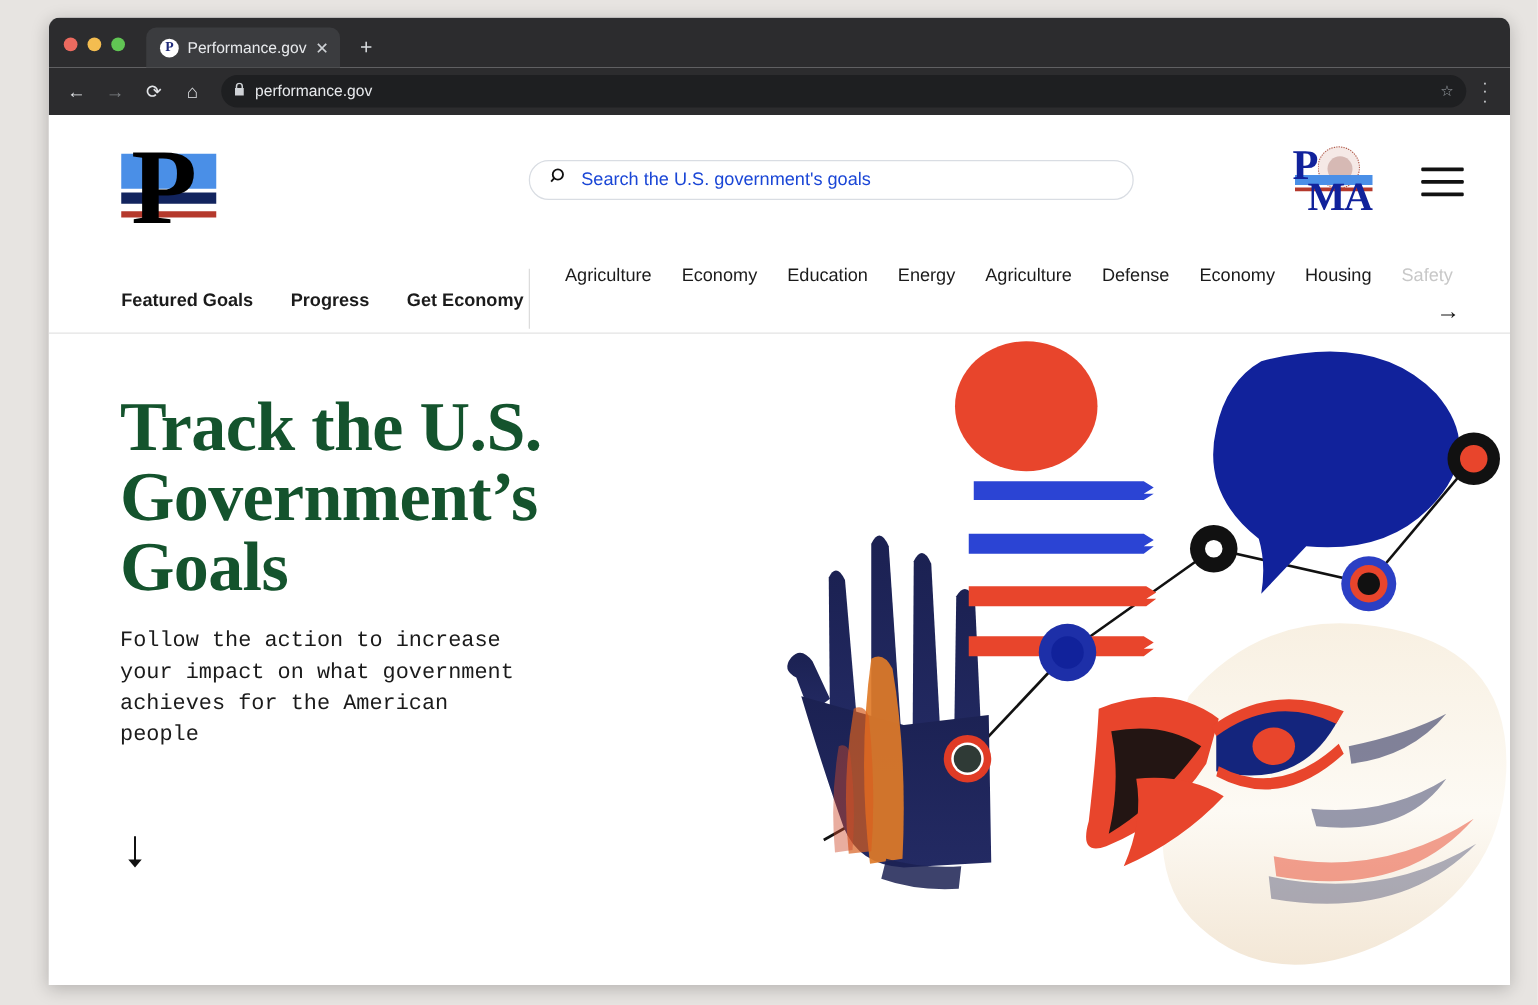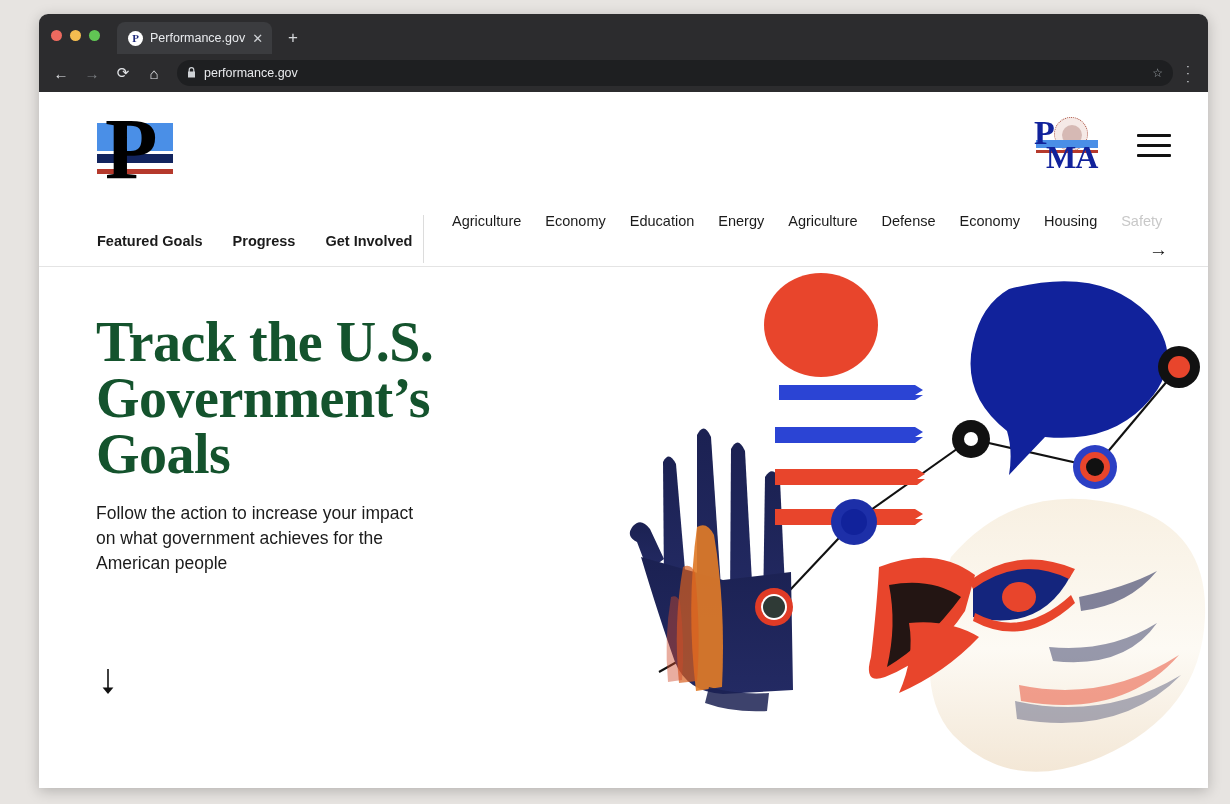--- a/index.html
+++ b/index.html
@@ -131,21 +131,21 @@
 
   
   .hero { position: relative; height: 520px; }
   .hero-title {
     position: absolute; left: 57px; top: 47px; width: 400px;
     font-family: "Liberation Serif", serif;
     font-size: 56px; line-height: 1.0; color: #14532d; letter-spacing: -0.5px;
   }
   .hero-sub {
     position: absolute; left: 57px; top: 234px; width: 330px;
-    font-family: Liberation Sans, sans-serif;
+    font-family: Liberation Mono, monospace;
     font-size: 17.5px; line-height: 1.42; color: #1b1b1b;
   }
   .scroll-arrow { position: absolute; left: 60px; top: 400px; }
 
   .art { position: absolute; left: 540px; top: 0; width: 630px; height: 520px; }
   .art svg { display: block; }
 </style>
 </head>
 <body>
 
@@ -190,41 +190,50 @@
     <div class="page">
 
       <div class="site-header">
         <a class="logo">
           <span class="band-blue"></span>
           <span class="band-navy"></span>
           <span class="band-red"></span>
           <span class="letter">P</span>
         </a>
 
+        <div class="search">
+          <span>
+            <svg width="16" height="16" viewBox="0 0 16 16">
+                <circle cx="6.3" cy="5.6" r="4.1" fill="none" stroke="#111" stroke-width="1.5"></circle>
+                <line x1="3.2" y1="8.7" x2="0.9" y2="11.3" stroke="#111" stroke-width="1.5"></line>
+              </svg>
+          </span>
+          <span class="search-ph">Search the U.S. government's goals</span>
+        </div>
 
         <a class="pma">
           <span class="pma-seal"></span>
           <span class="pma-bandblue"></span>
           <span class="pma-bandred"></span>
           <span class="pma-p">P</span>
           <span class="pma-ma">MA</span>
         </a>
 
         <div class="hamburger">
             <i></i>
             <i></i>
             <i></i>
           </div>
       </div>
 
       <div class="navrow">
         <div class="primary-nav">
           <a>Featured Goals</a>
           <a>Progress</a>
-          <a>Get Involved</a>
+          <a>Get Economy</a>
         </div>
         <div class="nav-divider"></div>
         <div class="topics-wrap">
           <div class="topics-list">
             <a>Agriculture</a>
             <a>Economy</a>
             <a>Education</a>
             <a>Energy</a>
             <a>Agriculture</a>
             <a>Defense</a>

